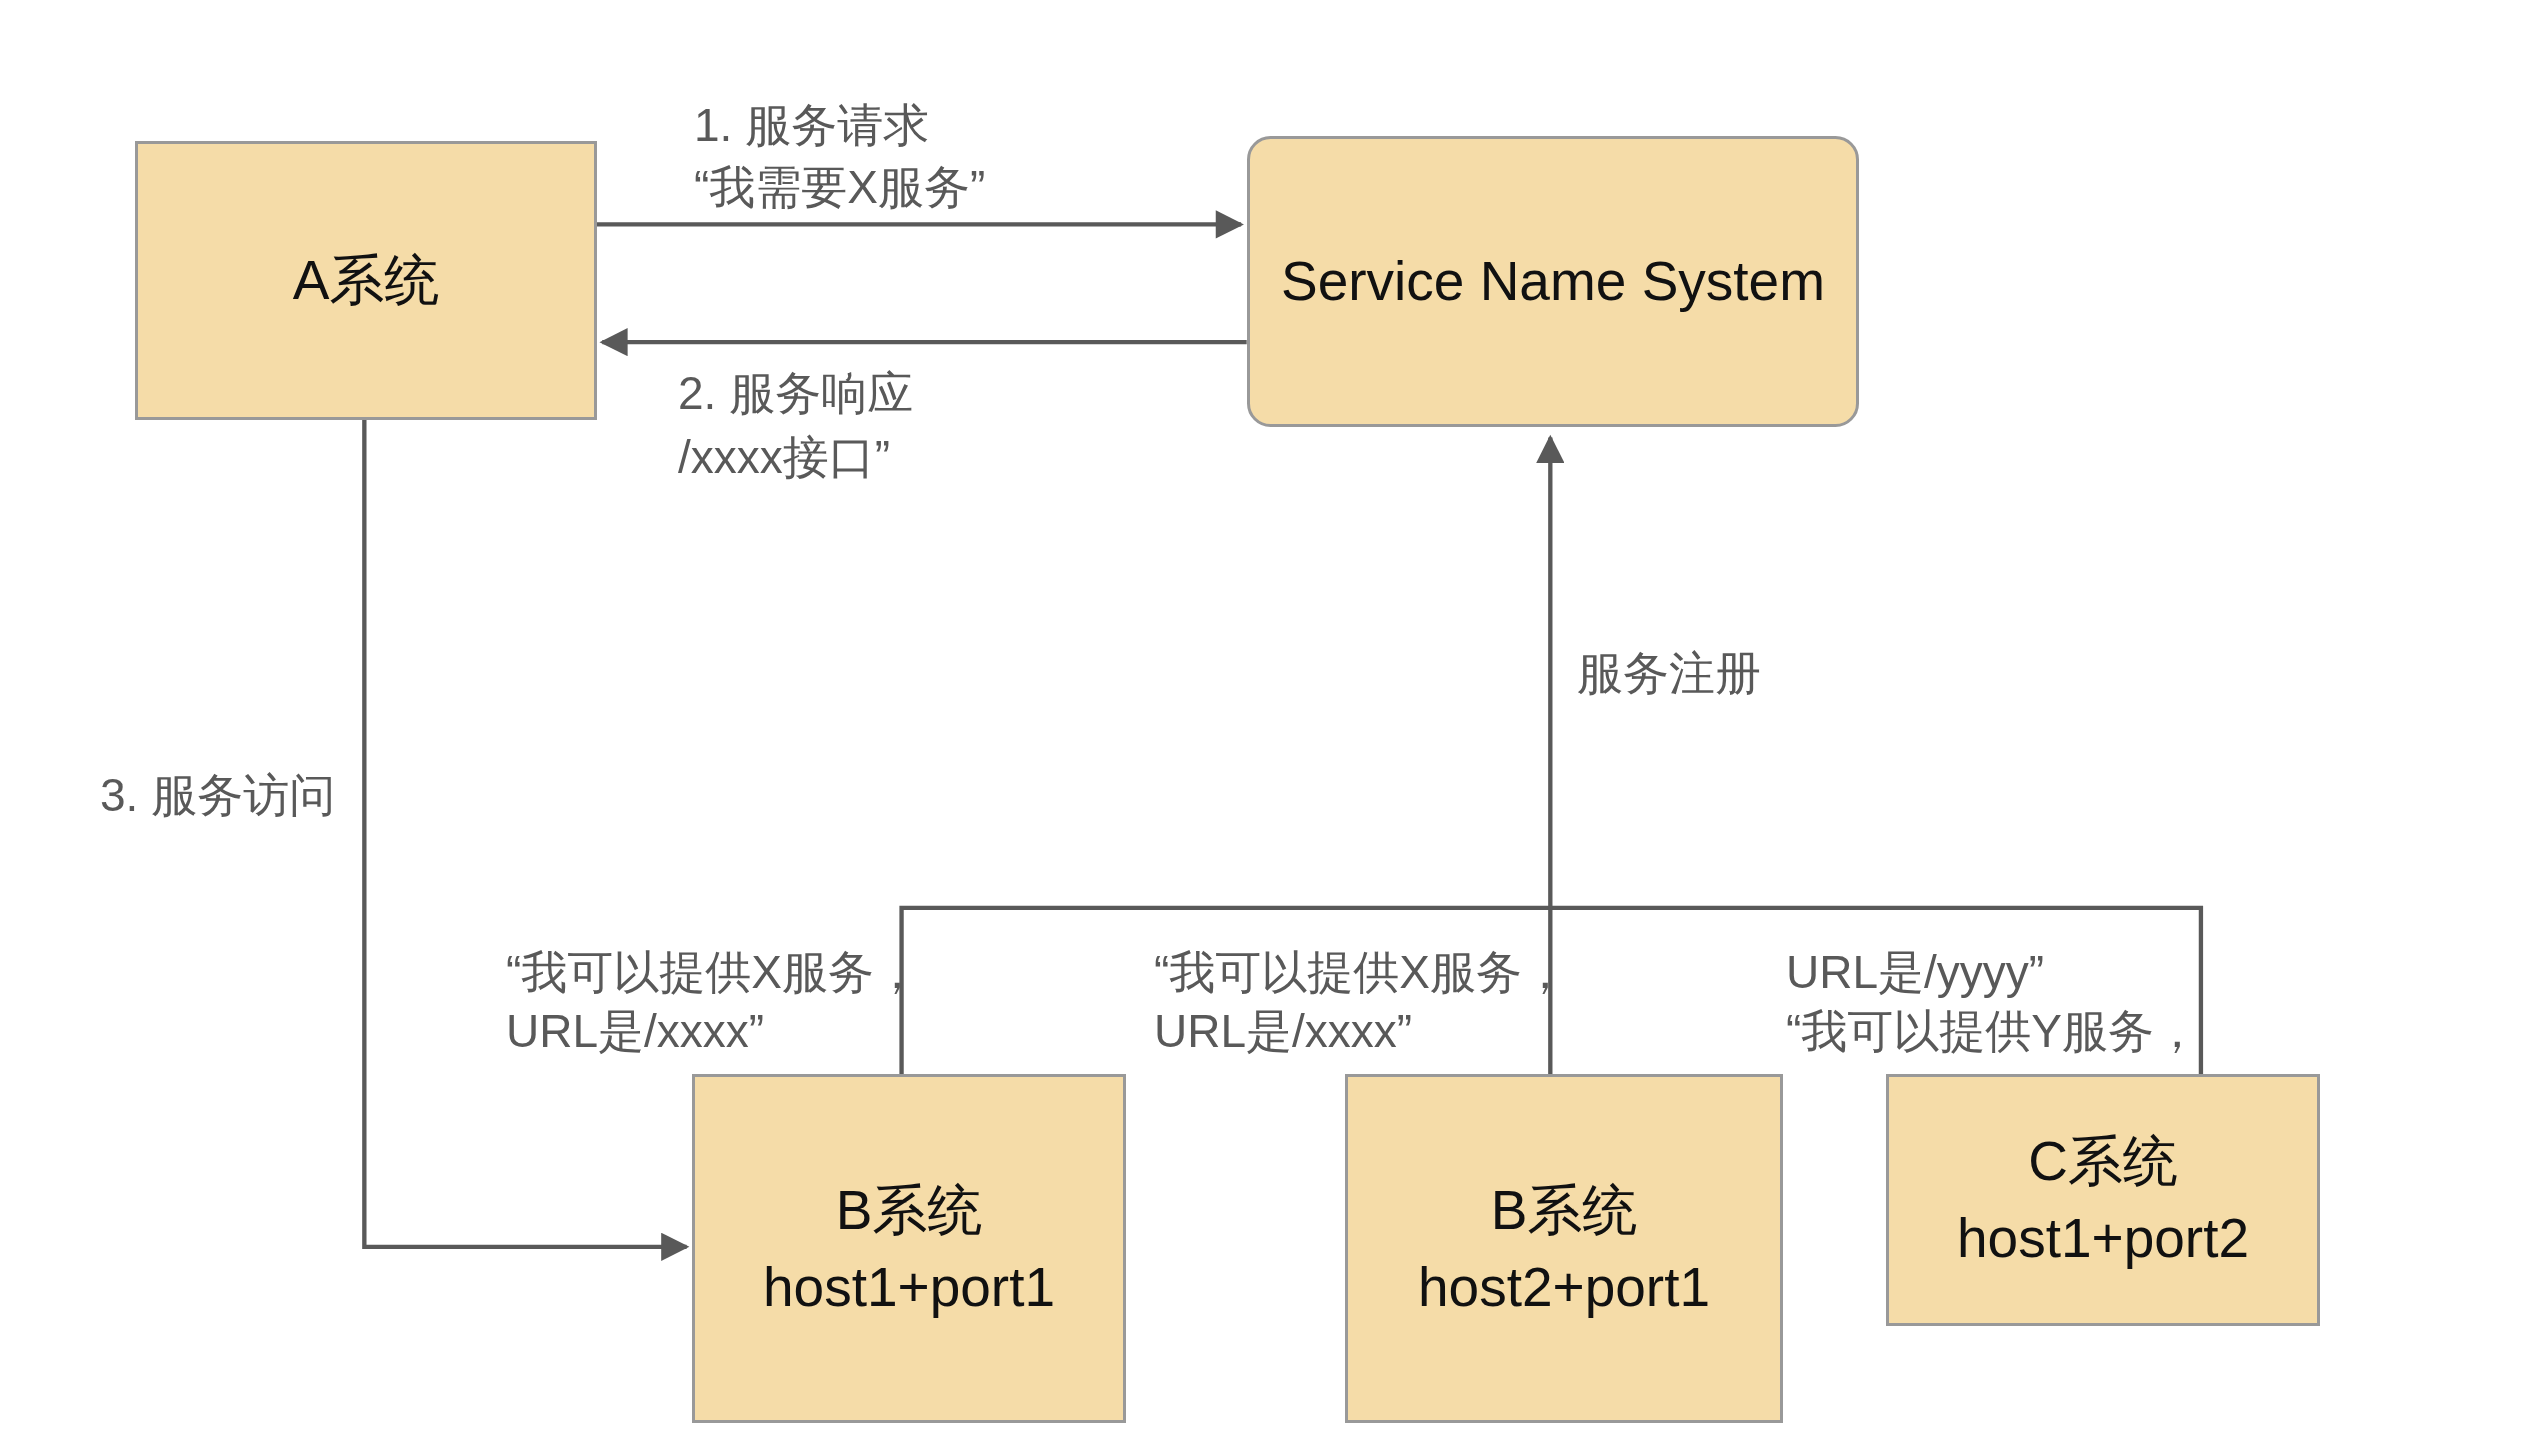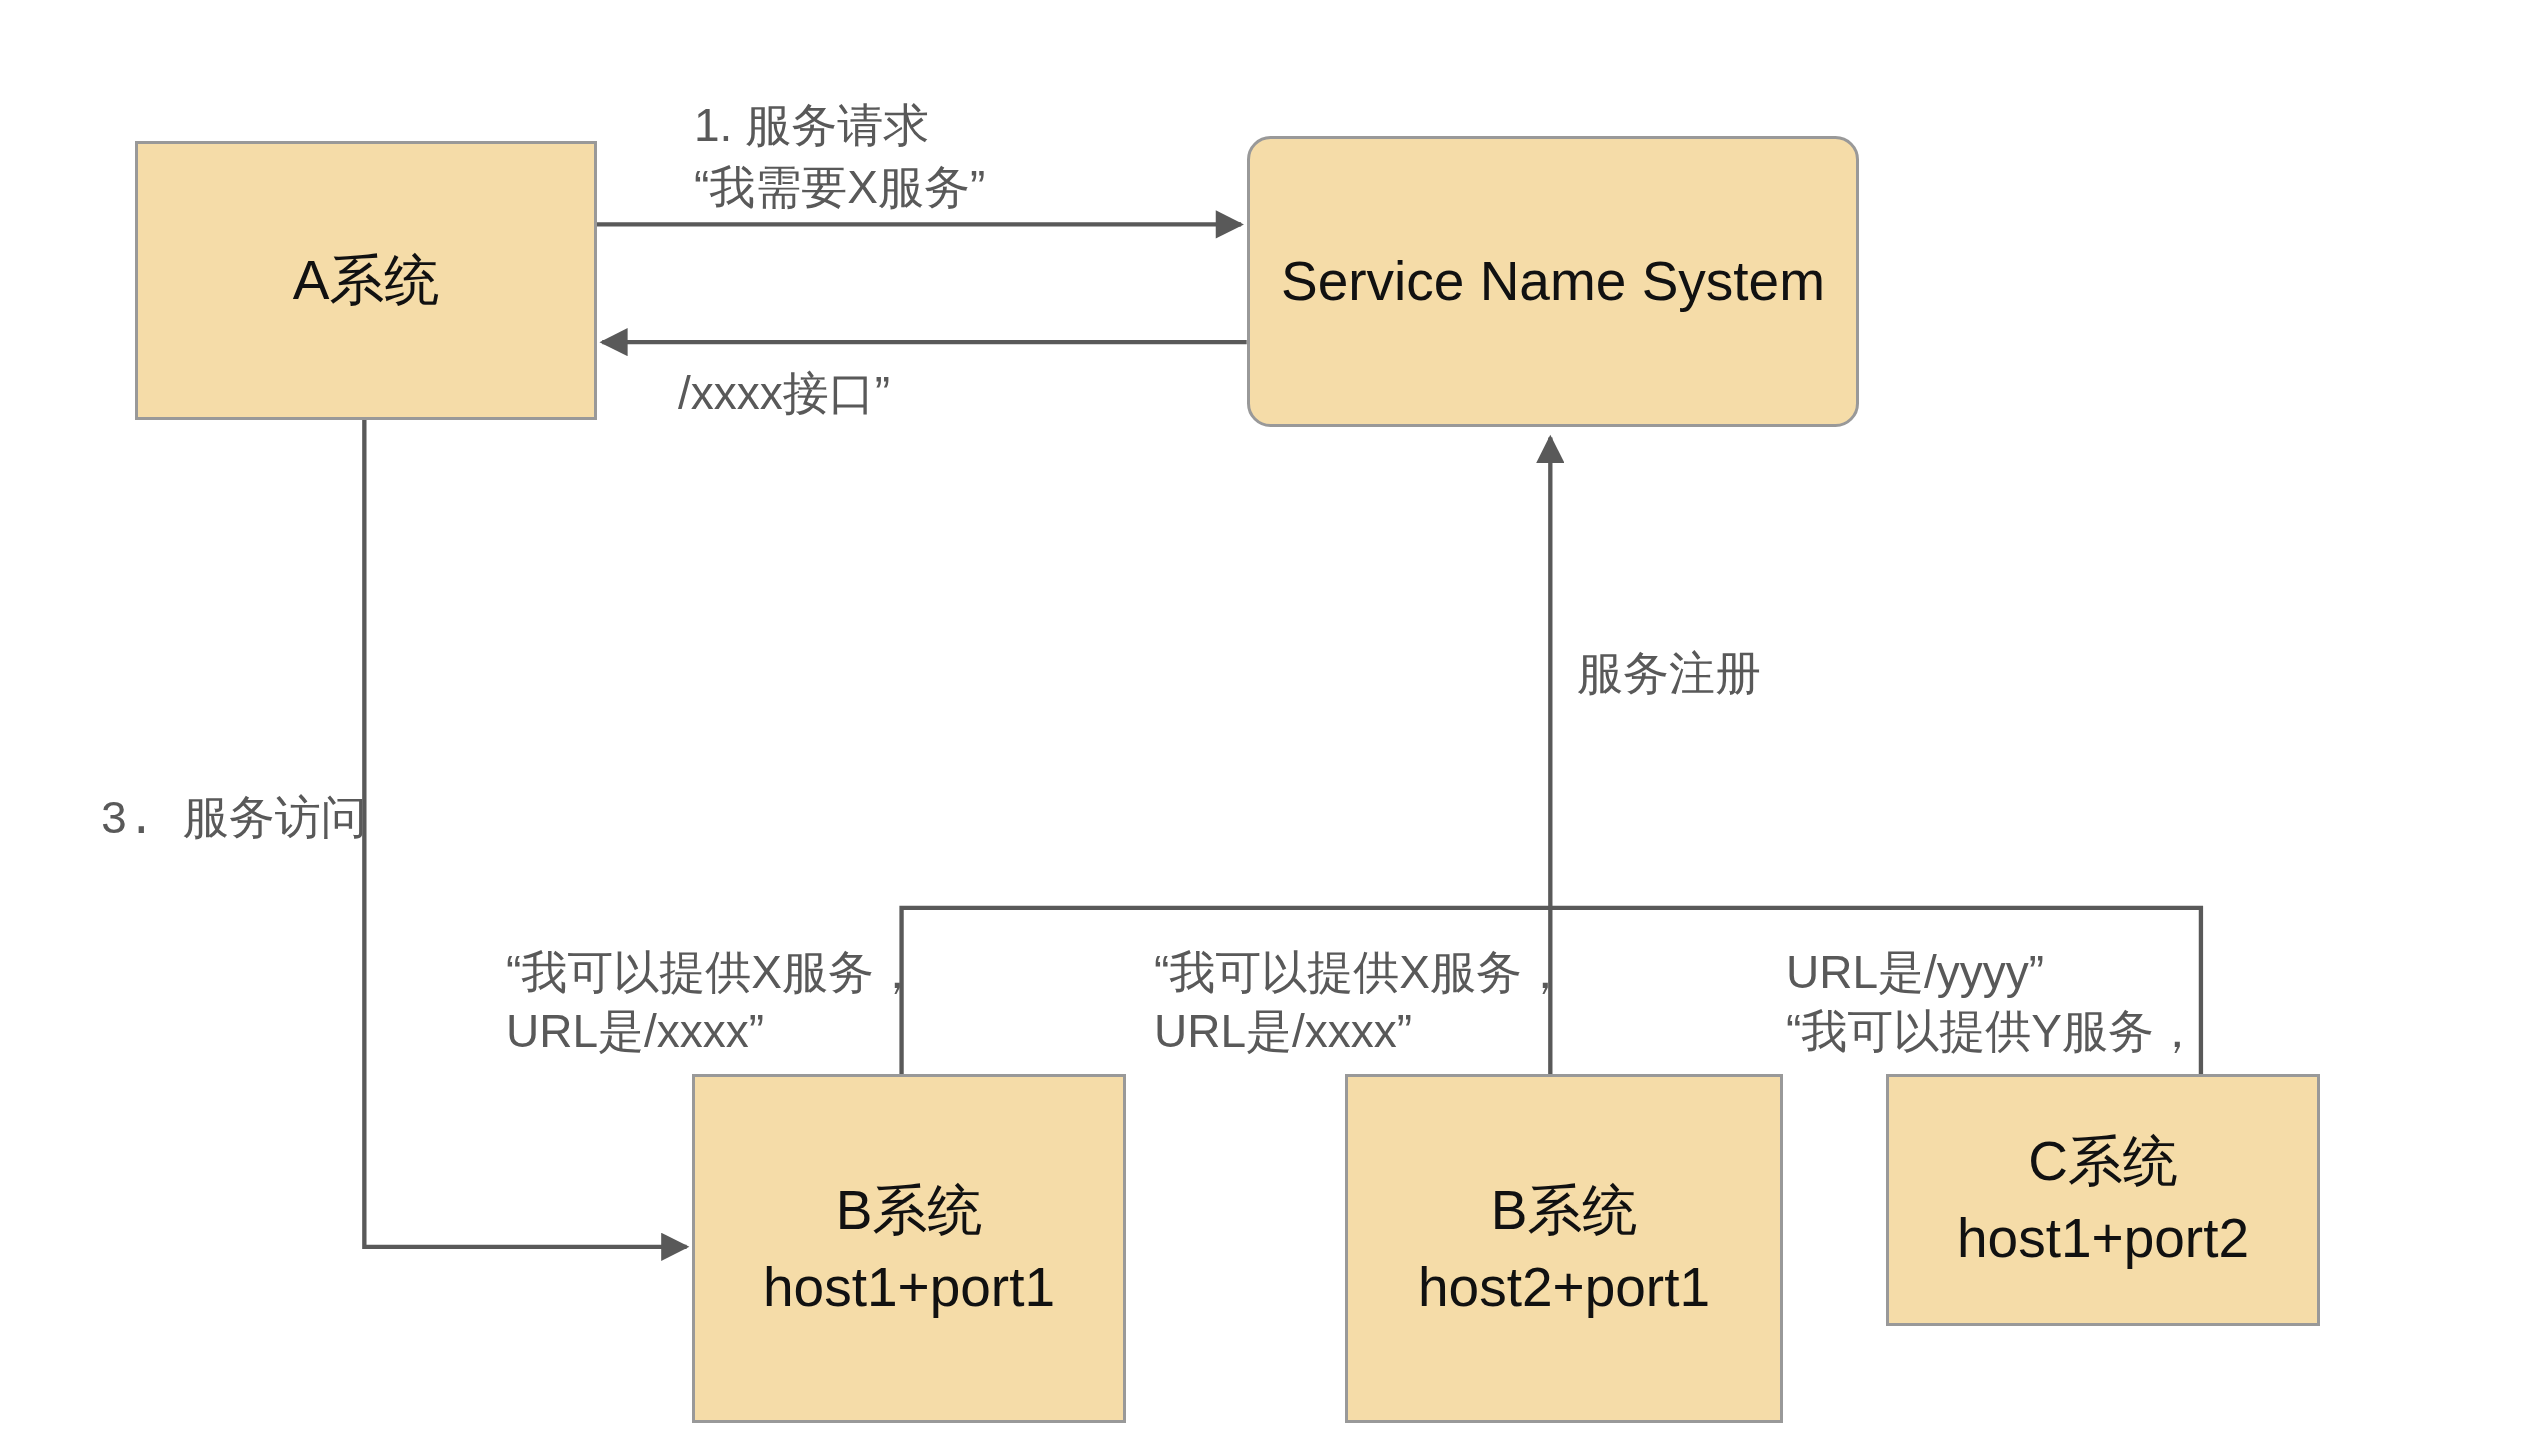--- a/index.html
+++ b/index.html
@@ -32,21 +32,21 @@
     position:absolute;
     color:#595959;
     font-size:46px;
     white-space:nowrap;
   }
   .lh100{line-height:62px;}
   .lh104{line-height:64px;}
   .lh95{line-height:59px;margin-left:17px;}
   #label-request  {left:694px; top:94px;  width:496px;}
   #label-response {left:678px; top:361px;  width:539px;}
-  #label-access   {left:100px;  top:798px; text-align:left; line-height:46px;font-family:Liberation Mono, monospace;}
+  #label-access   {left:100px;  top:772px; text-align:left; line-height:46px;}
   #label-register {left:1577px; top:650px; text-align:center; line-height:46px;}
   #label-offer-b1 {left:489px;  top:943px; width:400px;}
   #label-offer-b2 {left:1137px; top:943px; width:400px;}
   #label-offer-c  {left:1769px; top:943px; width:400px;}
   svg#wires{position:absolute;left:0;top:0;}
 </style>
 </head>
 <body>
 
 <div id="canvas">
@@ -91,20 +91,21 @@
     <span>C系统</span>
     <span>host1+port2</span>
   </div>
 
   <div class="edge-label lh100" id="label-request">
     <div>1. 服务请求</div>
     <div>“我需要X服务”</div>
   </div>
 
   <div class="edge-label lh104" id="label-response">
+    <div>2. 服务响应</div>
     <div>/xxxx接口”</div>
   </div>
 
   <div class="edge-label" id="label-access">3. 服务访问</div>
 
   <div class="edge-label" id="label-register">服务注册</div>
 
   <div class="edge-label lh95" id="label-offer-b1">
     <div>“我可以提供X服务，</div>
     <div>URL是/xxxx”</div>

